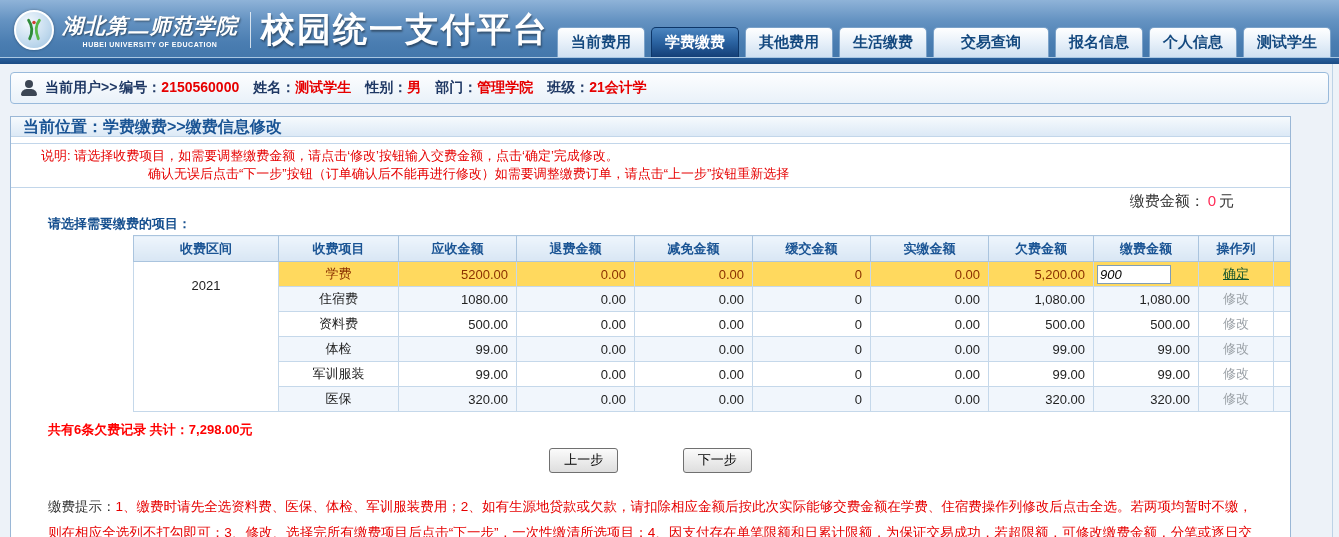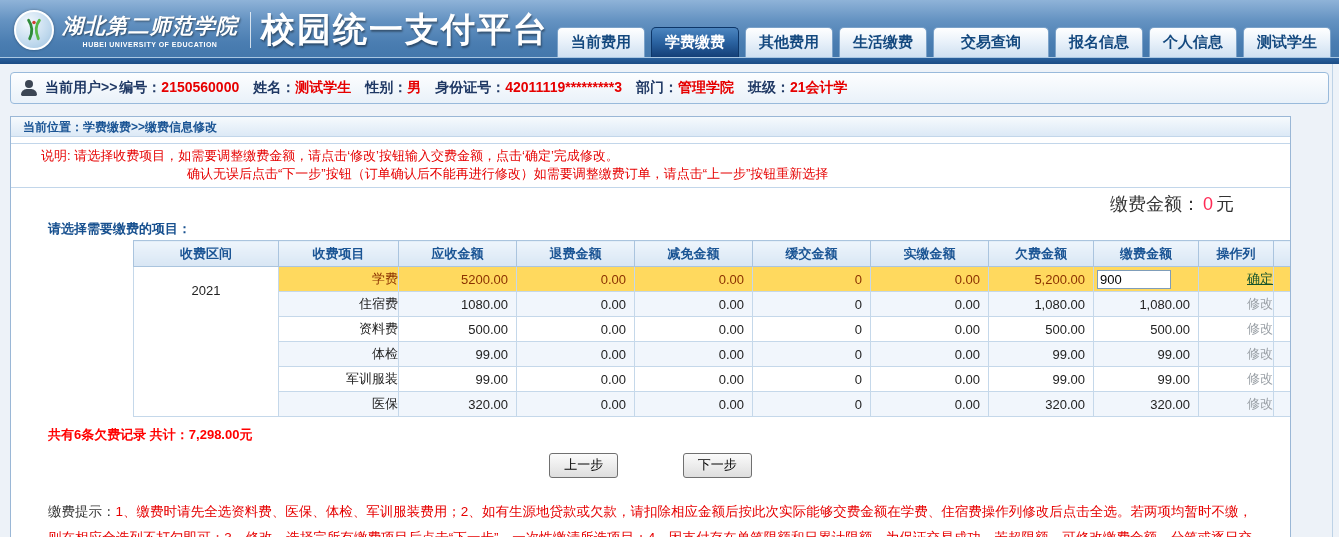--- a/index.html
+++ b/index.html
@@ -84,54 +84,54 @@
   .main {
     position:absolute; left:10px; right:48px; top:116px; bottom:0;
     background:#ffffff; border:1px solid #9ab7d6; border-bottom:none;
     overflow:hidden;
   }
   .right-line { position:absolute; top:64px; bottom:0; right:6px; width:1px; background:#bdd2e6; }
   .crumb-bar {
     height:20px; line-height:20px; padding-left:12px;
     background:linear-gradient(180deg,#f6fafd,#dce9f6);
     border-bottom:1px solid #c2d6ea;
-    color:#1a5494; font-size:12px; font-weight:bold;
+    color:#1a5494; font-size:16px; font-weight:bold;
   }
   .notice {
     margin-top:6px; border-top:1px solid #c2d6ea; border-bottom:1px solid #c2d6ea;
     padding:3px 0 4px 0; font-size:13px; color:#e60000; line-height:18px;
   }
   .notice .l1 { padding-left:30px; }
-  .notice .l2 { padding-left:137px;margin-left:39px; }
-  .amount-line { text-align:right; padding-right:56px; font-size:18px; color:#333; margin-top:4px; }
+  .notice .l2 { padding-left:137px; }
+  .amount-line { text-align:right; padding-right:56px; font-size:15px; color:#333; margin-top:4px; }
   .amount-line .due-val { color:#ff2a55; padding:0 3px; }
   .table-caption { margin:4px 0 2px 37px; font-size:13px; font-weight:bold; color:#17508f; }
   
   table.fee {
     margin-left:122px; width:1150px;
     border-collapse:collapse; font-size:13px; table-layout:fixed;
   }
   .fee th {
     height:26px; background:linear-gradient(180deg,#eef5fc,#d8e6f4);
     color:#1a5494; font-weight:bold; border:1px solid #aac4de;
     text-align:center; white-space:nowrap;
   }
   .fee td { height:25px; border:1px solid #c5d8ea; color:#222; }
   .fee td.num { text-align:right; padding-right:8px; }
-  .fee td.ctr { text-align:right; }
+  .fee td.ctr { text-align:center; }
   .fee td.pay { text-align:right; padding-right:8px; }
   .fee tr.alt td { background:#f1f6fc; }
   .fee tr.selected td { background:#ffd95e; color:#8b3100; }
   .fee td.period-cell { background:#ffffff !important; color:#222 !important;
     text-align:center; vertical-align:top; padding-top:16px; }
   .fee .action-confirm { color:#14532d; cursor:pointer;text-decoration:underline; }
   .fee .action-modify { color:#9aa0a6; cursor:pointer; }
   .pay-input {
     width:74px; height:19px; border:1px solid #7f9db9; font-size:13px;
-    padding:0 2px; font-family:"Liberation Sans",sans-serif;
+    padding:0 2px; font-family:"Liberation Sans",sans-serif;font-style:italic;
   }
   
   .summary { margin:9px 0 0 37px; font-size:13px; font-weight:bold; color:#ff0000; }
   .step-btns { text-align:center; margin-top:9px; }
   .step-btns button {
     font-size:13px; padding:2px 14px 3px; margin:0 30px;
     background:linear-gradient(180deg,#fbfbfb,#dedede);
     border:1px solid #707070; border-radius:3px; color:#000;
     font-family:"Liberation Sans",sans-serif; cursor:pointer;
   }
@@ -172,21 +172,20 @@
   </div>
 </div>
 <div class="banner-bottom-band"></div>
 
 <div class="user-bar">
   <span class="person-icon"></span>
   <span class="pair" style="margin-right:2px;">当前用户&gt;&gt;</span>
   <span class="pair"><span>编号：</span><span class="val">2150560000</span></span>
   <span class="pair"><span>姓名：</span><span class="val">测试学生</span></span>
   <span class="pair"><span>性别：</span><span class="val">男</span></span>
-  <span class="pair"><span>身份证号：</span><span class="val">42011119*********3</span></span>
   <span class="pair"><span>部门：</span><span class="val">管理学院</span></span>
   <span class="pair"><span>班级：</span><span class="val">21会计学</span></span>
 </div>
 
 <div class="main">
   <div class="crumb-bar">当前位置：学费缴费&gt;&gt;缴费信息修改</div>
 
   <div class="notice">
     <div class="l1">说明: 请选择收费项目，如需要调整缴费金额，请点击‘修改’按钮输入交费金额，点击‘确定’完成修改。</div>
     <div class="l2">确认无误后点击“下一步”按钮（订单确认后不能再进行修改）如需要调整缴费订单，请点击“上一步”按钮重新选择</div>

